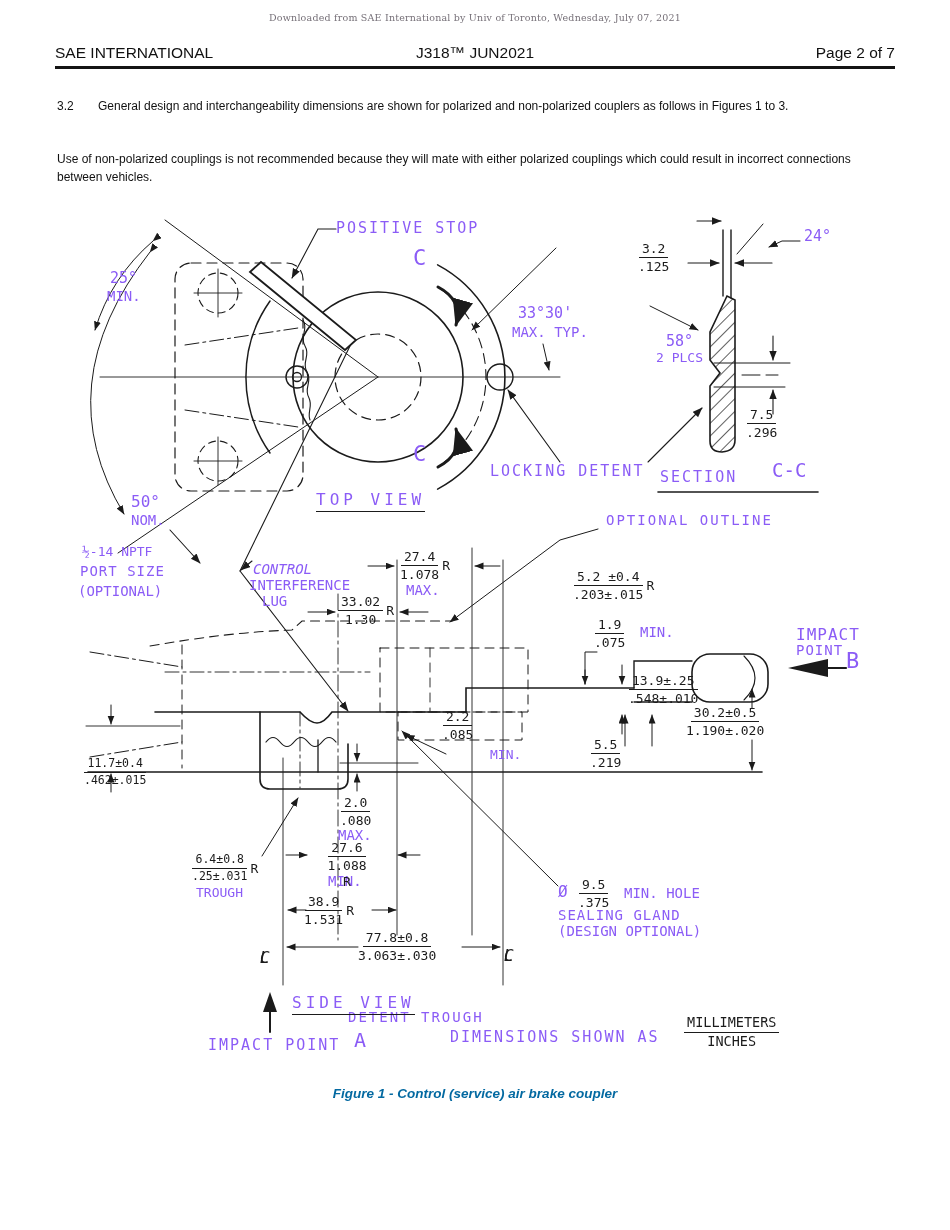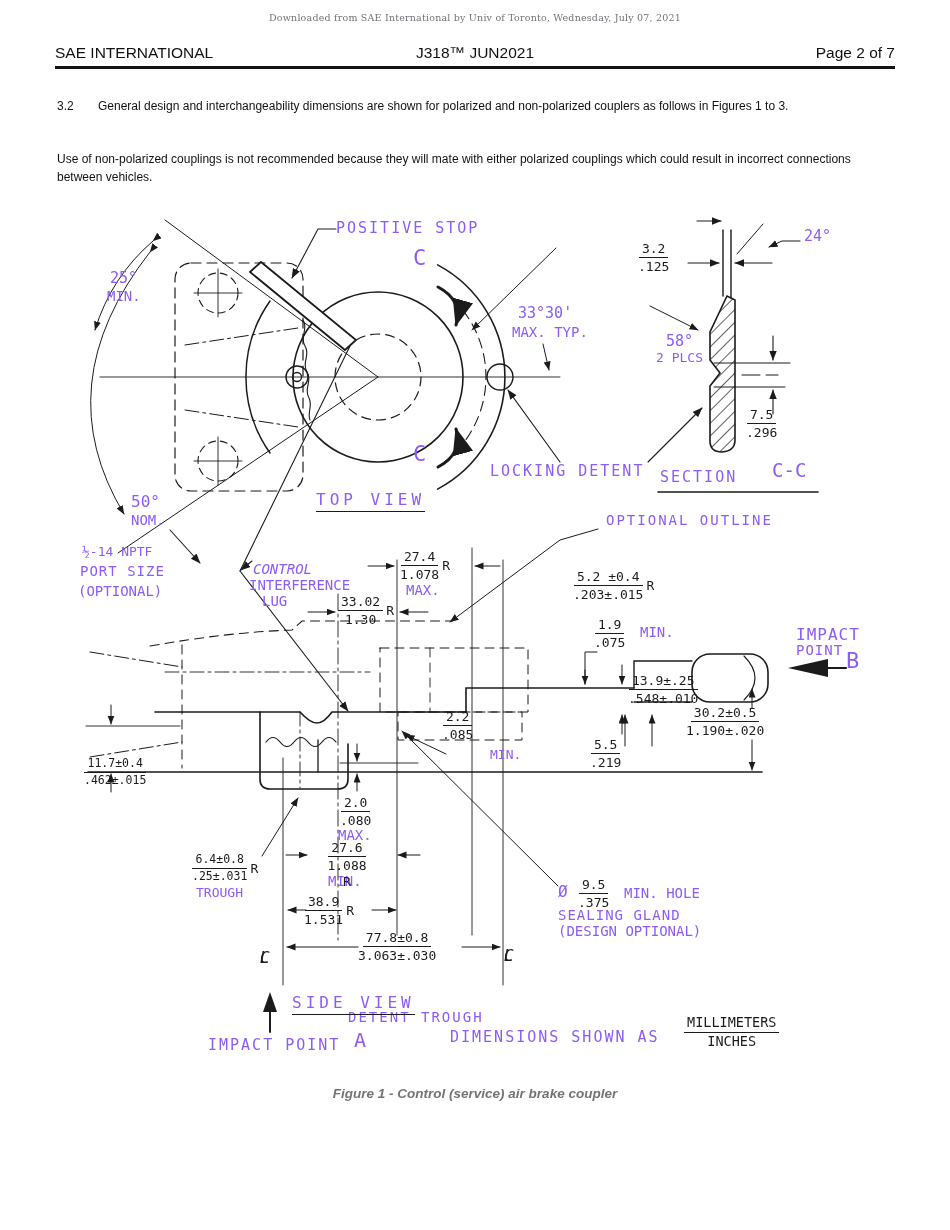--- a/index.html
+++ b/index.html
@@ -23,21 +23,21 @@
   .frac{position:absolute;display:flex;align-items:center;gap:3px;
         font-family:"DejaVu Sans Mono",monospace;color:#1b1b1b;line-height:1;font-size:13px;}
   .frac .stack{display:flex;flex-direction:column;align-items:center;}
   .frac .top{padding:0 3px 2px;border-bottom:1.5px solid #1b1b1b;white-space:nowrap;}
   .frac .bot{padding-top:2px;white-space:nowrap;}
   .frac .suf{font-size:13px;white-space:nowrap;}
   .clsym{position:absolute;font-family:"DejaVu Sans Mono",monospace;color:#1b1b1b;
          font-size:16px;font-style:italic;line-height:1;}
   .clsym .lpart{margin-left:-10px;}
   .caption{position:absolute;top:1086px;left:0;width:100%;text-align:center;
-           font-size:13.5px;font-weight:bold;font-style:italic;color:#737373;}
+           font-size:13.5px;font-weight:bold;font-style:italic;color:#0369a1;}
   svg.lines{position:absolute;top:0;left:0;}
   svg.lines *{vector-effect:non-scaling-stroke;}
 </style>
 </head>
 <body>
 
 <div class="page">
 
   <div class="notice">Downloaded from SAE International by Univ of Toronto, Wednesday, July 07, 2021</div>
 

